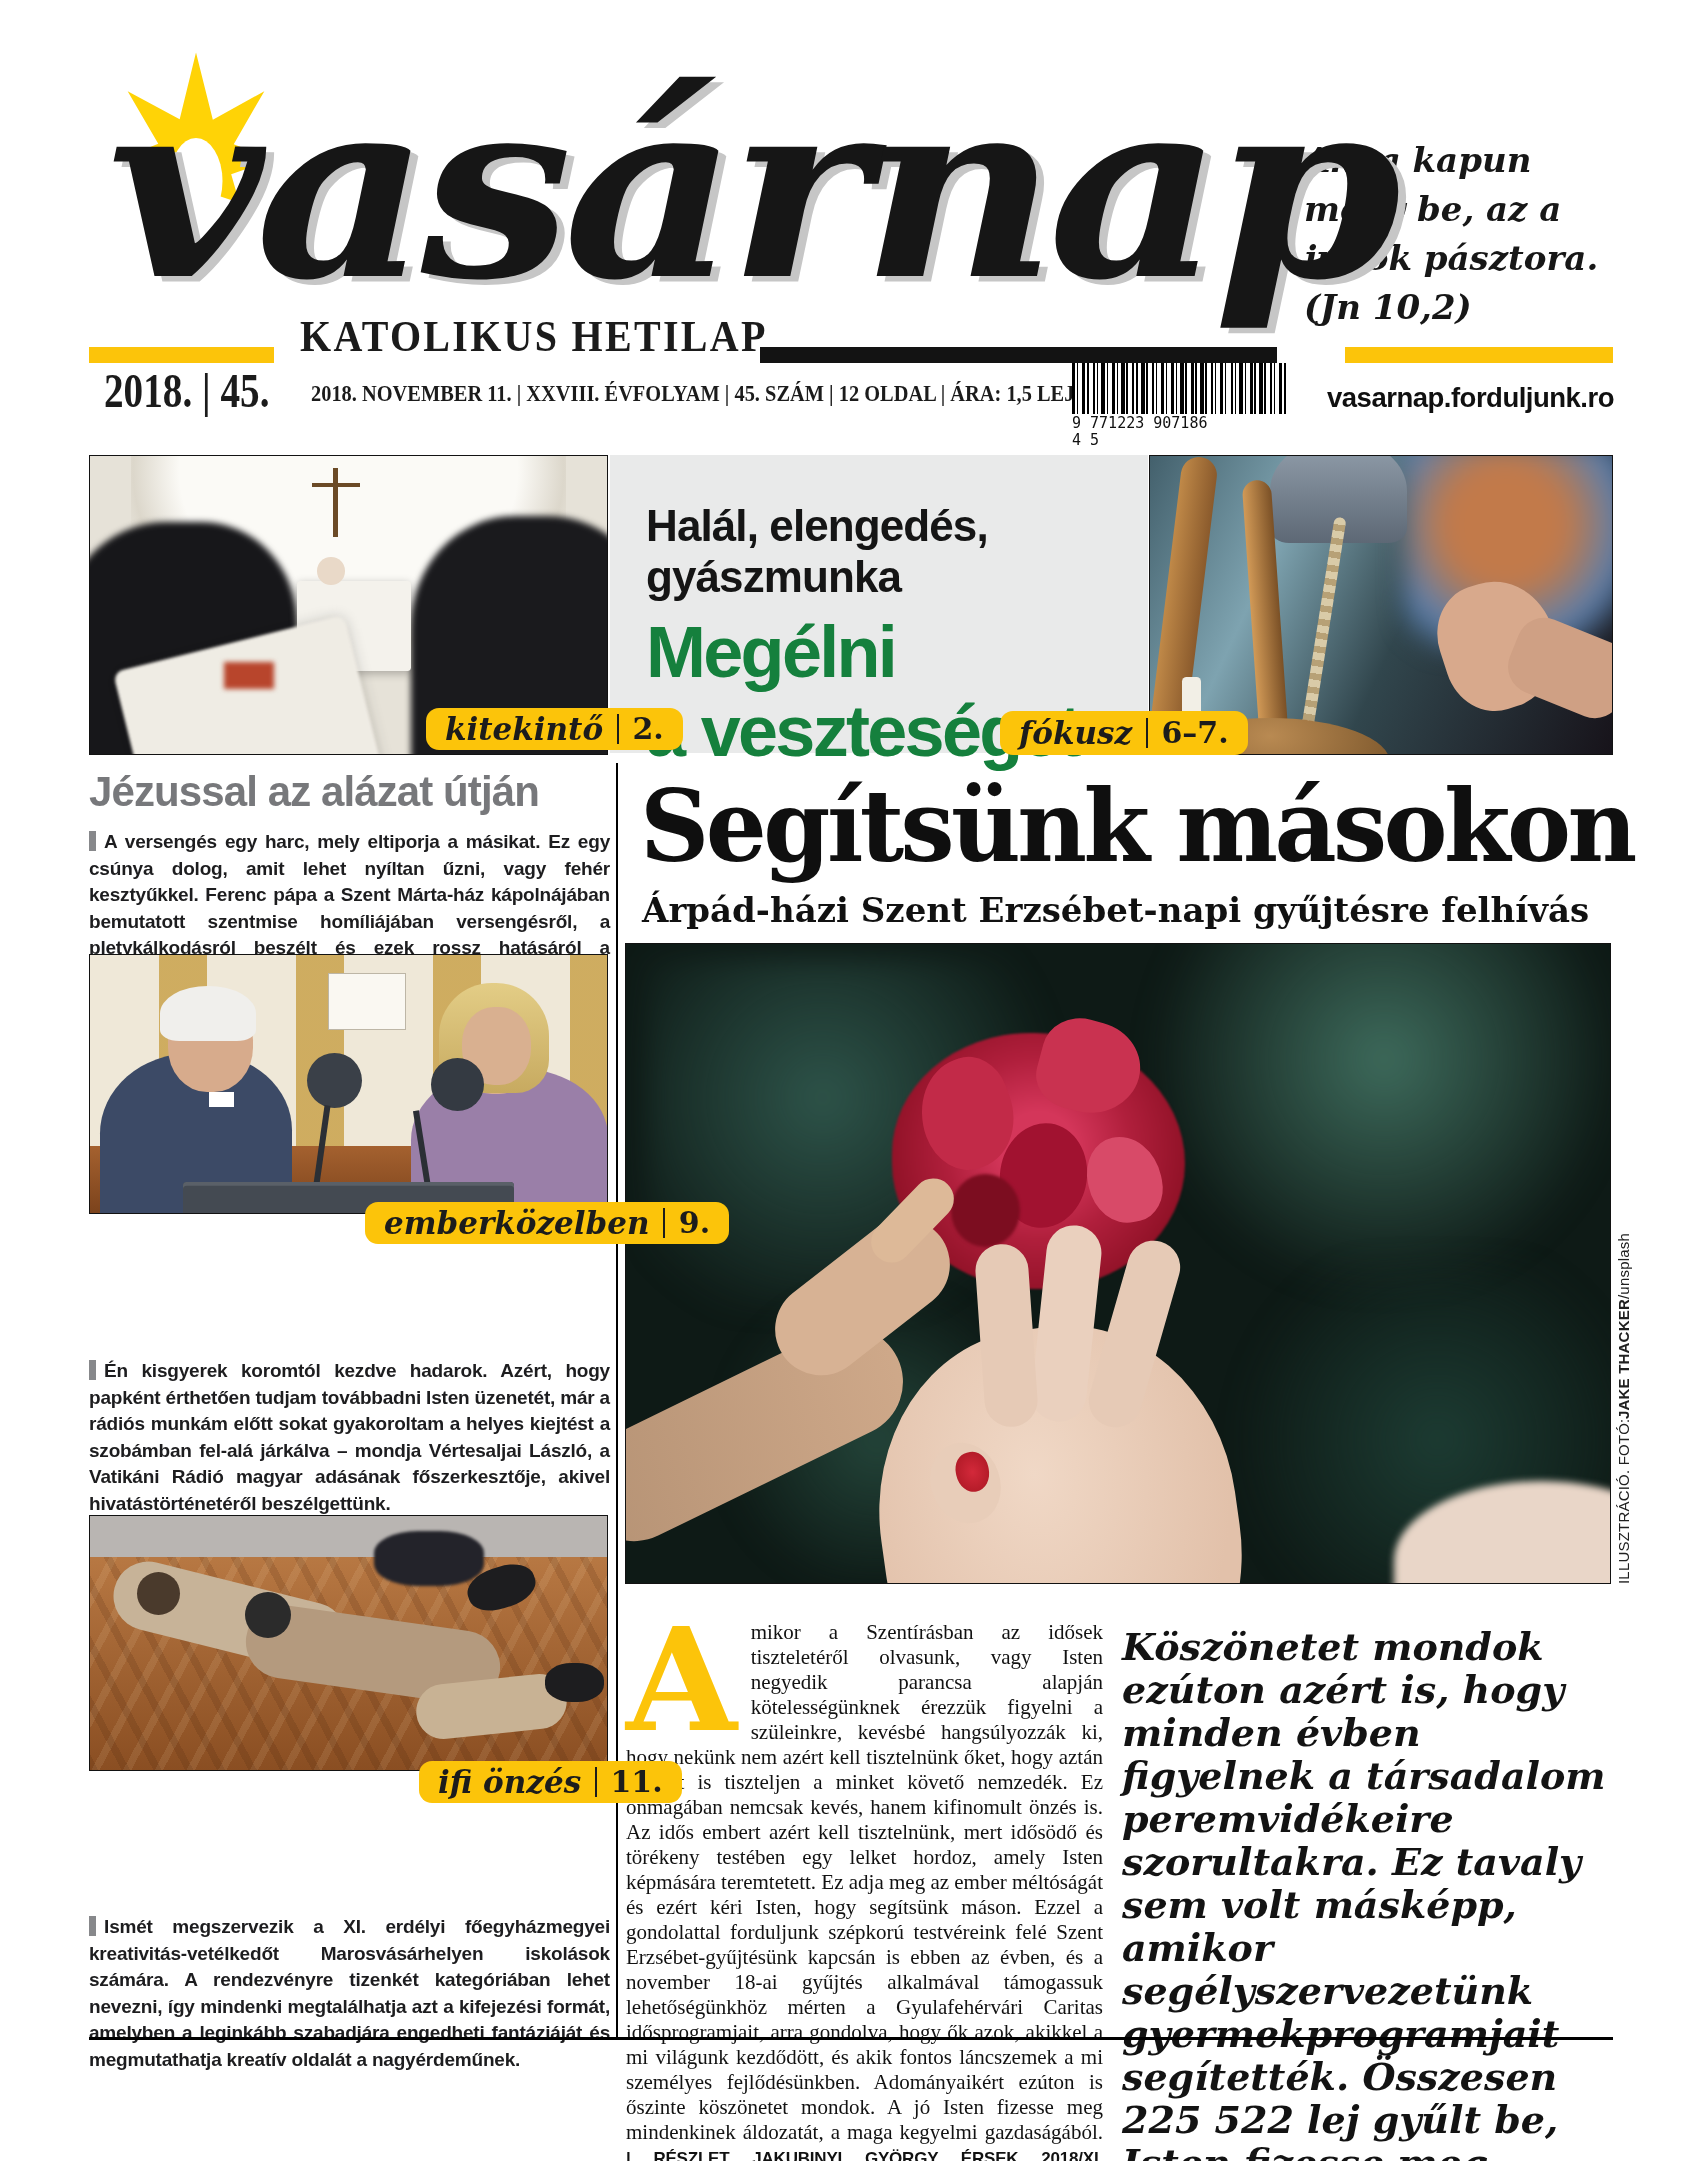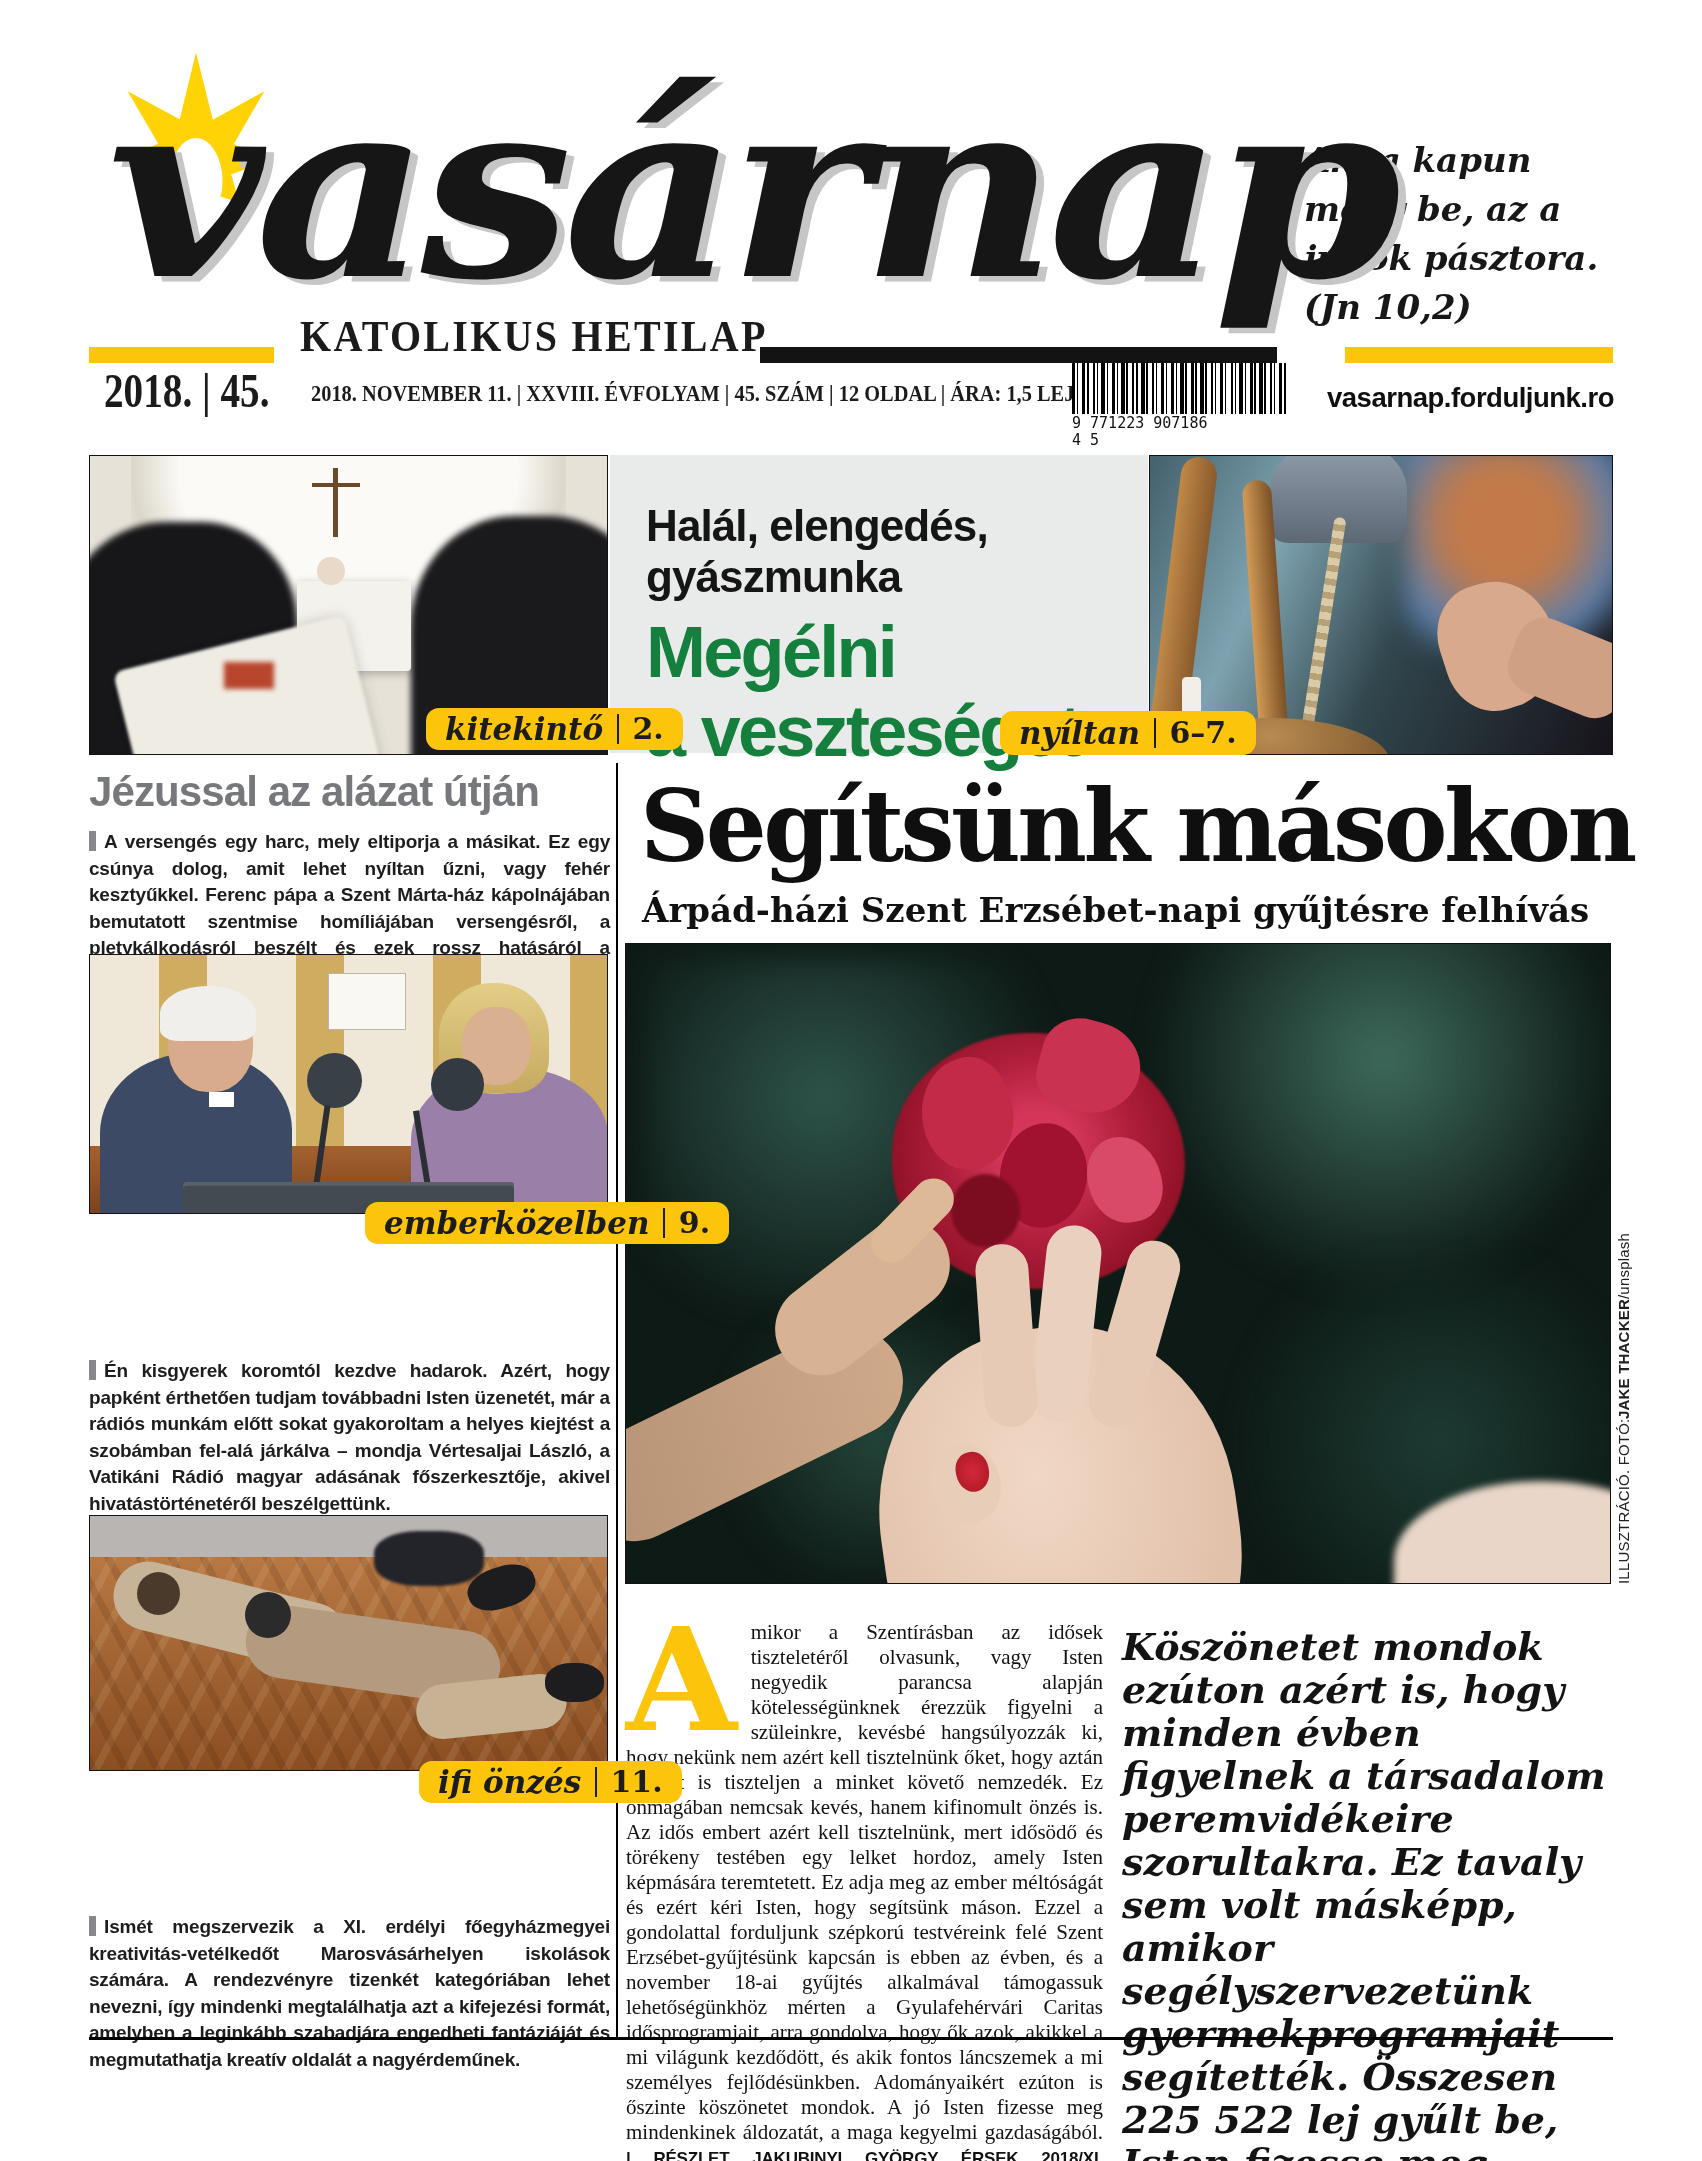--- a/index.html
+++ b/index.html
@@ -162,21 +162,21 @@
     <div style="left:78%;top:58%;width:119px;height:78px;background:#cfa084;border-radius:27.5px;transform:rotate(22deg);"></div>
     <div style="left:7%;top:74%;width:18.3px;height:53px;background:#f2efe6;border-radius:4.6px;"></div>
     <div style="left:0%;top:88%;width:52%;height:30%;background:radial-gradient(ellipse at 50% 20%,#b98a52,#6d4a22);border-radius:50%;"></div>
   </div>
 
   <div class="abs pill" style="left:426px;top:708px;">
     <span class="sec">kitekintő</span>
     <span class="pg">2.</span>
   </div>
   <div class="abs pill" style="left:1000px;top:711px;height:44px;">
-    <span class="sec">nyíltan</span>
+    <span class="sec">fókusz</span>
     <span class="pg">6–7.</span>
   </div>
 
   <div class="abs h2" style="left:89px;top:768px;width:522px;">Jézussal az alázat útján</div>
   <p class="abs lead" style="left:89px;top:829px;width:521px;">
     <span class="bullet"></span><span>A versengés egy harc, mely eltiporja a másikat. Ez egy csúnya dolog, amit lehet nyíltan űzni, vagy fehér kesztyűkkel. Ferenc pápa a Szent Márta-ház kápolnájában bemutatott szentmise homíliájában versengésről, a pletykálkodásról beszélt és ezek rossz hatásáról a közösségre.</span>
   </p>
 
   <div class="abs photo" style="left:89px;top:954px;width:519px;height:260px;background:#efe8d8;">
     <div style="left:0;top:0;width:100%;height:80%;background:repeating-linear-gradient(90deg,transparent 0 69px,#c9a24b 69px 117px,transparent 117px 137px);opacity:.85;"></div>

